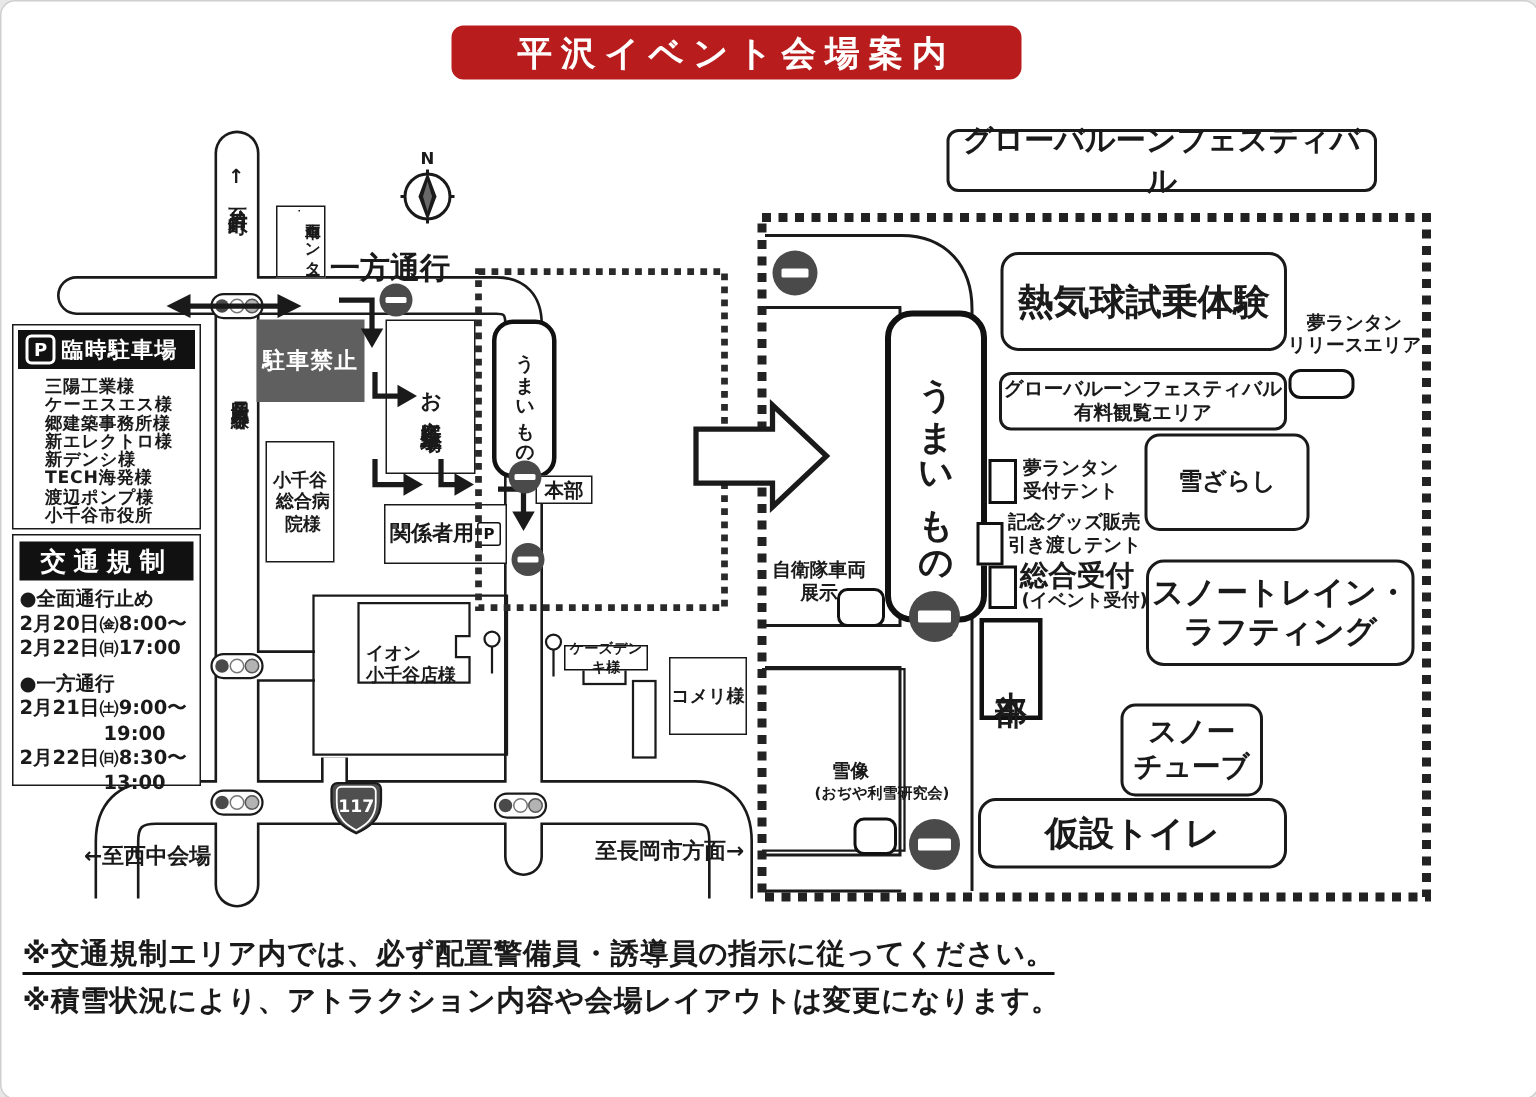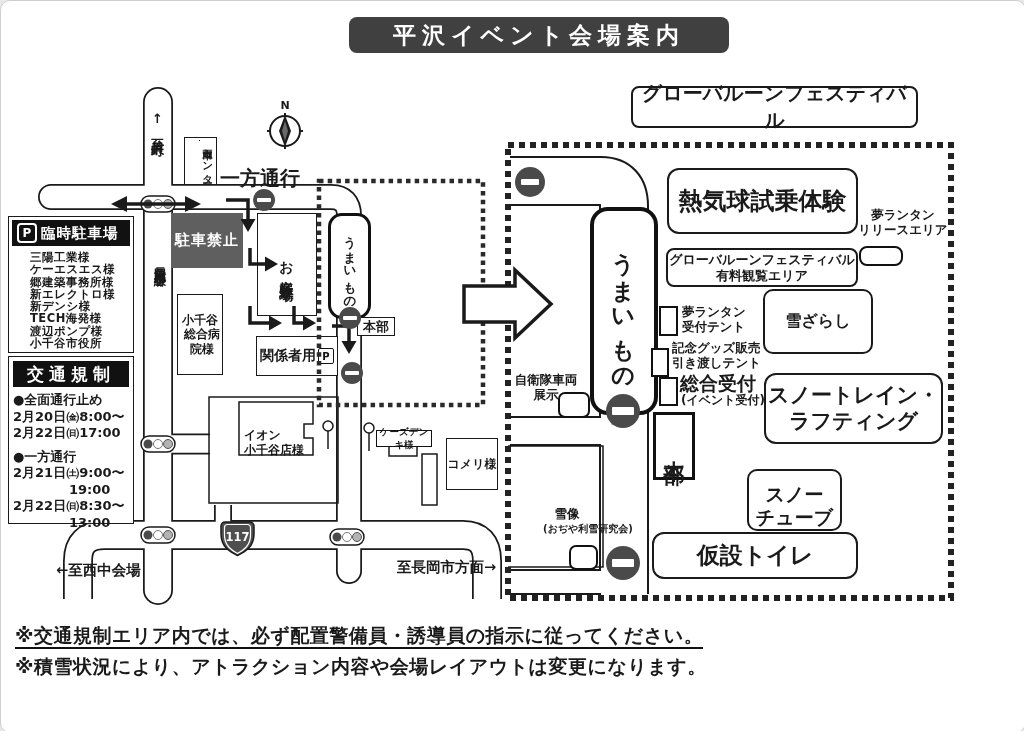--- a/index.html
+++ b/index.html
@@ -9,21 +9,21 @@
     overflow:hidden;border:1px solid #cfcfcf;border-radius:10px;margin:0 auto;
   }
   .abs{position:absolute;}
   svg{position:absolute;left:0;top:0;}
   .v{writing-mode:vertical-rl;text-orientation:upright;}
   .bold{font-weight:bold;}
   .center{display:flex;align-items:center;justify-content:center;text-align:center;}
   .col{flex-direction:column;}
   .box{border:1.5px solid #1a1a1a;background:#fff;box-sizing:border-box;}
   .rbox{border:2px solid #1a1a1a;border-radius:10px;background:#fff;box-sizing:border-box;}
-  .banner{background:#404040;color:#fff;border-radius:8px;font-size:23px;font-weight:bold;letter-spacing:6px;margin-left:48px;}
+  .banner{background:#b91c1c;color:#fff;border-radius:8px;font-size:23px;font-weight:bold;letter-spacing:6px;}
   .blackbar{background:#111;color:#fff;}
   .noentry{position:absolute;background:#4a4a4a;border-radius:50%;display:flex;align-items:center;justify-content:center;z-index:4;}
   .noentry .bar{background:#fff;width:62%;height:22%;border-radius:1px;}
   .darkbox{background:#5f5f5f;color:#fff;}
   .note{font-size:19px;font-weight:bold;letter-spacing:0.5px;margin-bottom:5px;white-space:nowrap;}
   .note.underline span{border-bottom:2px solid #111;padding-bottom:1px;}
   .plist{font-size:11.5px;font-weight:bold;line-height:12.3px;letter-spacing:0.5px;}
   .tline{font-size:13px;font-weight:bold;line-height:16.5px;white-space:nowrap;}
   .tline.indent{padding-left:56px;}
   .tline.gap{margin-top:7px;}
@@ -245,21 +245,21 @@
 
   <div class="abs rbox center col bold z1 lbl2" style="left:763px;top:372px;width:179px;height:71px;font-size:21px;border-radius:12px;border-width:2.5px;">
     <span>スノートレイン・</span>
       <span>ラフティング</span>
   </div>
 
   <div class="abs center z1" style="left:652px;top:411px;width:42px;height:68px;border:3px solid #111;background:#fff;box-sizing:border-box;">
     <span class="v bold" style="font-size:21px;letter-spacing:2px;">本部</span>
   </div>
 
-  <div class="abs rbox center col bold z1 lbl2" style="left:746px;top:468px;width:95px;height:62px;font-size:19px;justify-content:flex-end;">
+  <div class="abs rbox center col bold z1 lbl2" style="left:746px;top:468px;width:95px;height:62px;font-size:19px;">
     <span>スノー</span>
       <span>チューブ</span>
   </div>
 
   <div class="abs rbox center bold z1" style="left:651px;top:531px;width:206px;height:47px;font-size:23px;border-radius:12px;">
       <span>仮設トイレ</span>
     </div>
 
   <div class="abs bold center col z1 lbl2" style="left:509px;top:371px;width:72px;font-size:12.5px;">
     <span>自衛隊車両</span>

